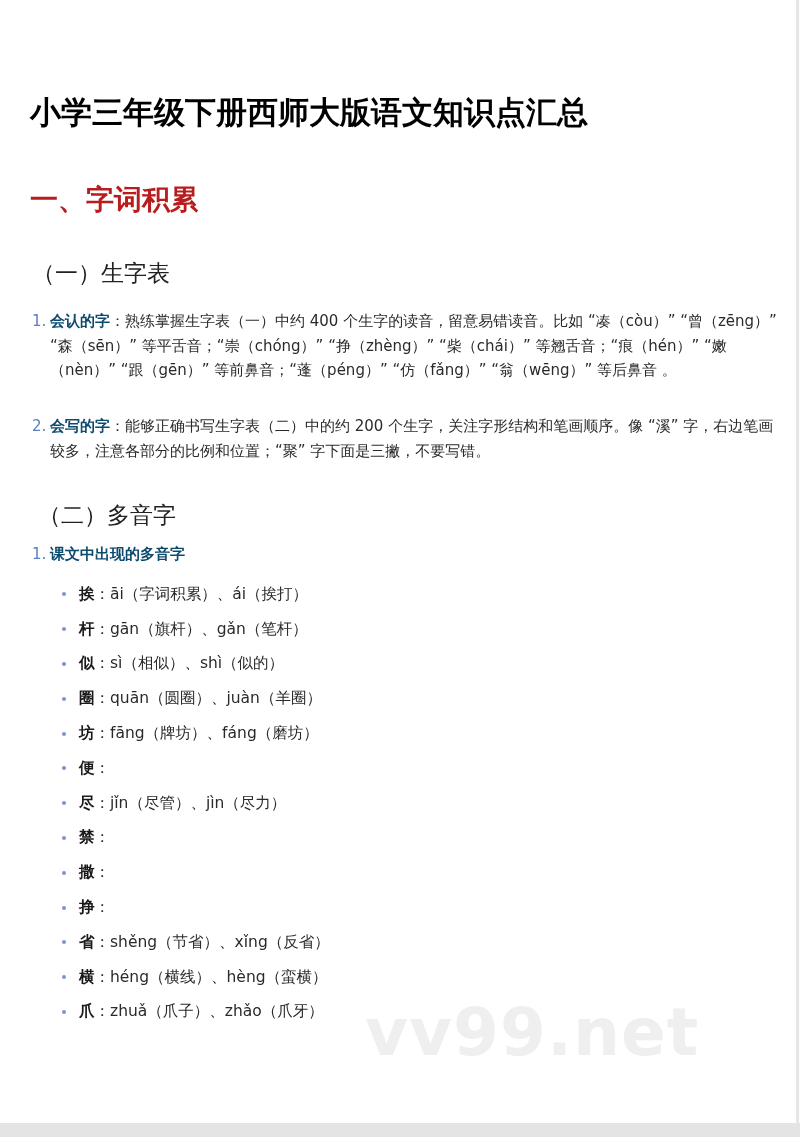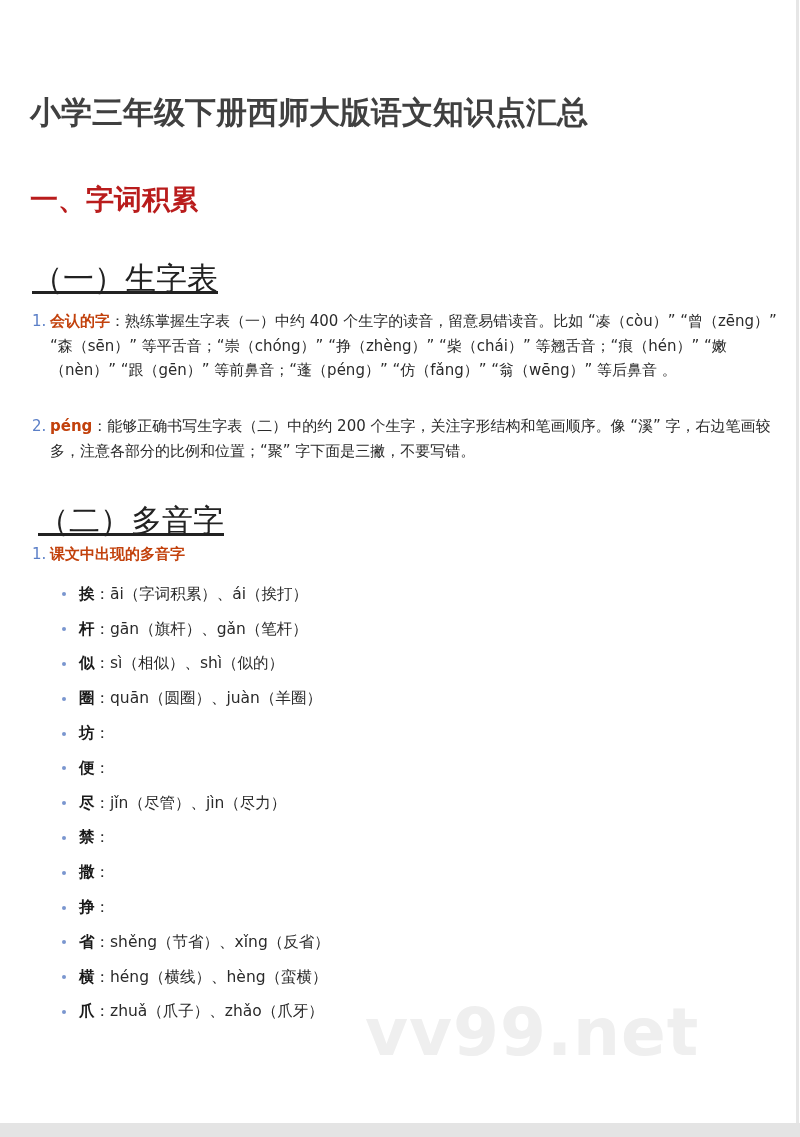--- a/index.html
+++ b/index.html
@@ -13,39 +13,39 @@
       position: absolute; left: 0; top: 0; width: 796px; height: 1127px;
       background: #ffffff;
       border-right: 3px solid #e6e6e6;
     }
     .bottom-strip {
       position: absolute; left: 0; top: 1123px; width: 800px; height: 14px;
       background: #e4e4e4;
     }
     .title {
       position: absolute; left: 30px; top: 92px;
-      font-size: 31px; font-weight: bold; color: #404040; letter-spacing: 0px;
+      font-size: 31px; font-weight: bold; color: #000000; letter-spacing: 0px;
       white-space: nowrap;
     }
     .h2 {
       position: absolute; left: 30px; top: 181px;
       font-size: 28px; font-weight: bold; color: #b91c1c; white-space: nowrap;
     }
     .h3 {
-      position: absolute; font-size: 31px; color: #222; white-space: nowrap; text-decoration: underline;
+      position: absolute; font-size: 23px; color: #222; white-space: nowrap;
     }
     .h3.s1 { left: 32px; top: 258px; }
     .h3.s2 { left: 38px; top: 493px; margin-top: 7px; }
     .ol-item {
       position: absolute; left: 32px; width: 752px;
       font-size: 15px; line-height: 24.5px; color: #2a2a2a;
     }
     .ol-num { color: #5b7fc7; position: absolute; left: 0; top: 0; }
     .ol-body { margin-left: 18px; display: block; }
-    .ol-body b { font-weight: bold; color: #c2410c; }
+    .ol-body b { font-weight: bold; color: #0c4a6e; font-family: Liberation Serif, serif; }
     .item1 { top: 309px; }
     .item2 { top: 414px; }
     .item3 { top: 542px; }
     .bullets { position: absolute; left: 58px; top: 577px; }
     .bullet {
       height: 34.8px; font-size: 15.5px; color: #2a2a2a; white-space: nowrap;
       display: flex; align-items: center;
     }
     .dot { width: 4px; height: 4px; border-radius: 50%; background: #7a96cf; margin-right: 13px; margin-left: 4px; flex: none; }
     .bullet .key { font-weight: bold; color: #1a1a1a; }
@@ -67,21 +67,21 @@
   <div class="ol-item item1">
     <span class="ol-num">1.</span>
     <span class="ol-body">
       <b>会认的字</b><span>：</span><span>熟练掌握生字表（一）中约 400 个生字的读音，留意易错读音。比如 “凑（còu）” “曾（zēng）” “森（sēn）” 等平舌音；“崇（chóng）” “挣（zhèng）” “柴（chái）” 等翘舌音；“痕（hén）” “嫩（nèn）” “跟（gēn）” 等前鼻音；“蓬（péng）” “仿（fǎng）” “翁（wēng）” 等后鼻音 。</span>
     </span>
   </div>
 
   <div class="ol-item item2">
     <span class="ol-num">2.</span>
     <span class="ol-body">
-      <b>péng</b><span>：</span><span>能够正确书写生字表（二）中的约 200 个生字，关注字形结构和笔画顺序。像 “溪” 字，右边笔画较多，注意各部分的比例和位置；“聚” 字下面是三撇，不要写错。</span>
+      <b>会写的字</b><span>：</span><span>能够正确书写生字表（二）中的约 200 个生字，关注字形结构和笔画顺序。像 “溪” 字，右边笔画较多，注意各部分的比例和位置；“聚” 字下面是三撇，不要写错。</span>
     </span>
   </div>
 
   <div class="h3 s2">（二）多音字</div>
 
   <div class="ol-item item3">
     <span class="ol-num">1.</span>
     <span class="ol-body"><b>课文中出现的多音字</b></span>
   </div>
 
@@ -107,20 +107,21 @@
     <div class="bullet">
         <span class="dot"></span>
         <span class="key">圈</span>
         <span>：</span>
         <span>quān（圆圈）、juàn（羊圈）</span>
       </div>
     <div class="bullet">
         <span class="dot"></span>
         <span class="key">坊</span>
         <span>：</span>
+        <span>fāng（牌坊）、fáng（磨坊）</span>
       </div>
     <div class="bullet">
         <span class="dot"></span>
         <span class="key">便</span>
         <span>：</span>
       </div>
     <div class="bullet">
         <span class="dot"></span>
         <span class="key">尽</span>
         <span>：</span>

